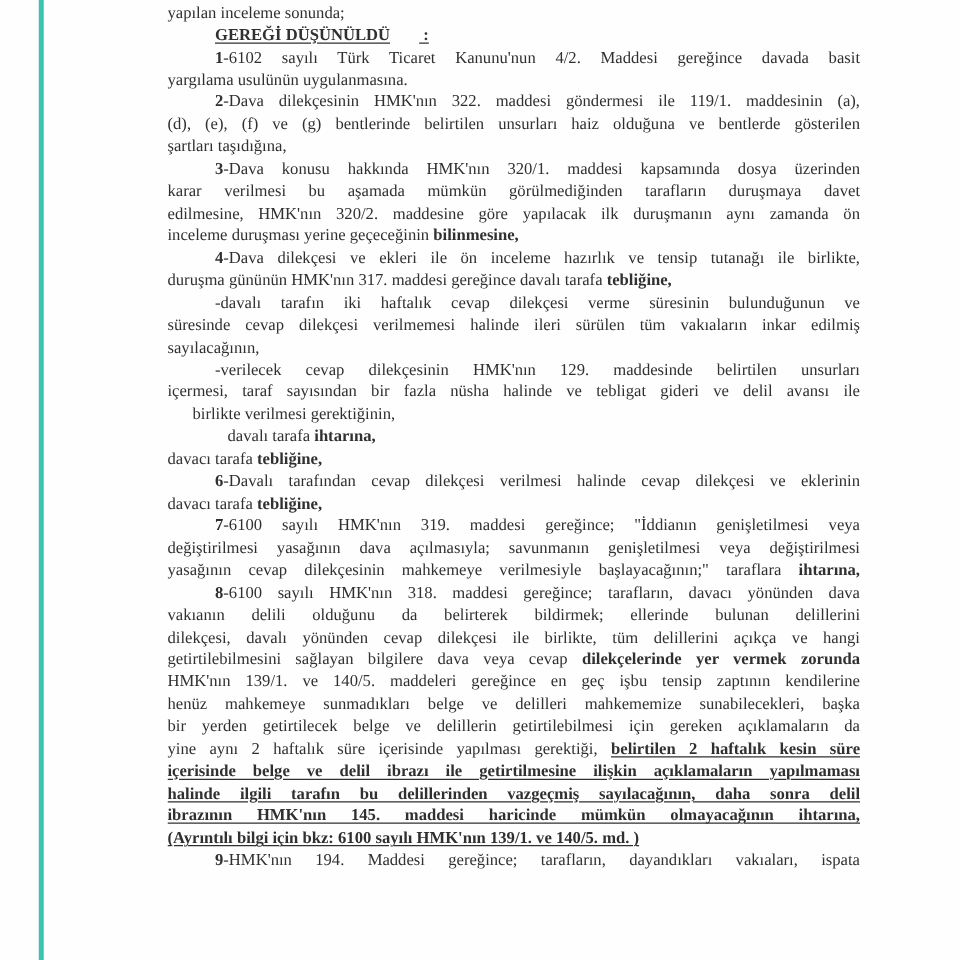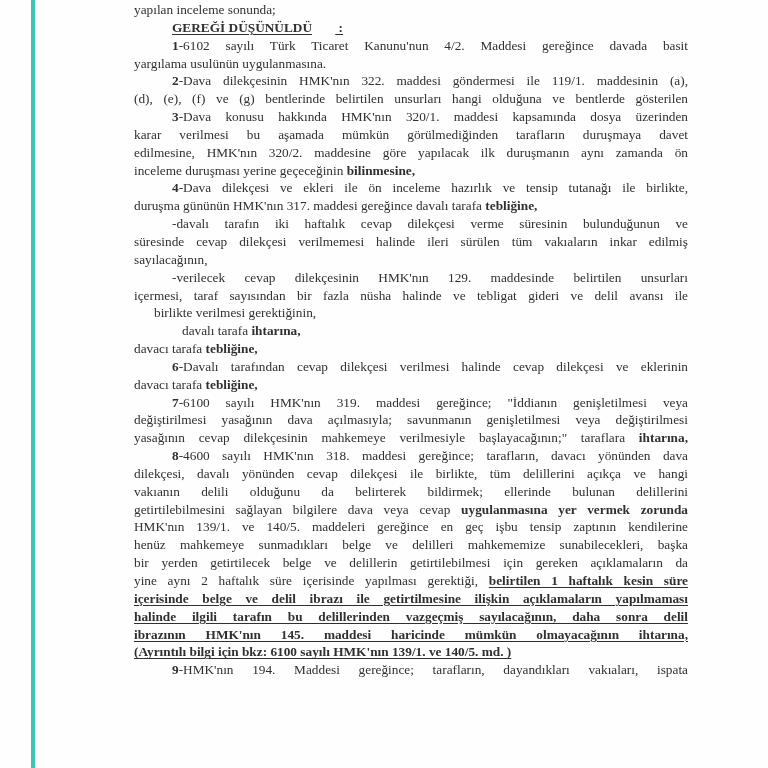--- a/index.html
+++ b/index.html
@@ -47,47 +47,48 @@
 <body>
 
 <div id="screen">
   <div id="accent-rule"></div>
   <div id="doc-text">
       <div class="line last" style="text-indent: 0px;"><span>yapılan inceleme sonunda;</span></div>
       <div class="line last" style="text-indent: 38px;"><span class="b u">GEREĞİ DÜŞÜNÜLDÜ</span><span>&nbsp;&nbsp;&nbsp;&nbsp;&nbsp;&nbsp;&nbsp;</span><span class="b u">&nbsp;:</span></div>
       <div class="line" style="text-indent: 38px;"><span class="b">1</span><span>-6102 sayılı Türk Ticaret Kanunu'nun 4/2. Maddesi gereğince davada basit</span></div>
       <div class="line last" style="text-indent: 0px;"><span>yargılama usulünün uygulanmasına.</span></div>
       <div class="line" style="text-indent: 38px;"><span class="b">2</span><span>-Dava dilekçesinin HMK'nın 322. maddesi göndermesi ile 119/1. maddesinin (a),</span></div>
-      <div class="line" style="text-indent: 0px;"><span>(d), (e), (f) ve (g) bentlerinde belirtilen unsurları hangi olduğuna ve bentlerde gösterilen</span></div>
+      <div class="line" style="text-indent: 0px;"><span>(d), (e), (f) ve (g) bentlerinde belirtilen unsurları haiz olduğuna ve bentlerde gösterilen</span></div>
+      <div class="line last" style="text-indent: 0px;"><span>şartları taşıdığına,</span></div>
       <div class="line" style="text-indent: 38px;"><span class="b">3</span><span>-Dava konusu hakkında HMK'nın 320/1. maddesi kapsamında dosya üzerinden</span></div>
       <div class="line" style="text-indent: 0px;"><span>karar verilmesi bu aşamada mümkün görülmediğinden tarafların duruşmaya davet</span></div>
       <div class="line" style="text-indent: 0px;"><span>edilmesine, HMK'nın 320/2. maddesine göre yapılacak ilk duruşmanın aynı zamanda ön</span></div>
       <div class="line last" style="text-indent: 0px;"><span>inceleme duruşması yerine geçeceğinin </span><span class="b">bilinmesine,</span></div>
       <div class="line" style="text-indent: 38px;"><span class="b">4</span><span>-Dava dilekçesi ve ekleri ile ön inceleme hazırlık ve tensip tutanağı ile birlikte,</span></div>
       <div class="line last" style="text-indent: 0px;"><span>duruşma gününün HMK'nın 317. maddesi gereğince davalı tarafa </span><span class="b">tebliğine,</span></div>
       <div class="line" style="text-indent: 38px;"><span>-davalı tarafın iki haftalık cevap dilekçesi verme süresinin bulunduğunun ve</span></div>
       <div class="line" style="text-indent: 0px;"><span>süresinde cevap dilekçesi verilmemesi halinde ileri sürülen tüm vakıaların inkar edilmiş</span></div>
       <div class="line last" style="text-indent: 0px;"><span>sayılacağının,</span></div>
       <div class="line" style="text-indent: 38px;"><span>-verilecek cevap dilekçesinin HMK'nın 129. maddesinde belirtilen unsurları</span></div>
       <div class="line" style="text-indent: 0px;"><span>içermesi, taraf sayısından bir fazla nüsha halinde ve tebligat gideri ve delil avansı ile</span></div>
       <div class="line last" style="text-indent: 0px; padding-left: 20px;"><span>birlikte verilmesi gerektiğinin,</span></div>
       <div class="line last" style="text-indent: 48px;"><span>davalı tarafa </span><span class="b">ihtarına,</span></div>
       <div class="line last" style="text-indent: 0px;"><span>davacı tarafa </span><span class="b">tebliğine,</span></div>
       <div class="line" style="text-indent: 38px;"><span class="b">6</span><span>-Davalı tarafından cevap dilekçesi verilmesi halinde cevap dilekçesi ve eklerinin</span></div>
       <div class="line last" style="text-indent: 0px;"><span>davacı tarafa </span><span class="b">tebliğine,</span></div>
       <div class="line" style="text-indent: 38px;"><span class="b">7</span><span>-6100 sayılı HMK'nın 319. maddesi gereğince; "İddianın genişletilmesi veya</span></div>
       <div class="line" style="text-indent: 0px;"><span>değiştirilmesi yasağının dava açılmasıyla; savunmanın genişletilmesi veya değiştirilmesi</span></div>
       <div class="line" style="text-indent: 0px;"><span>yasağının cevap dilekçesinin mahkemeye verilmesiyle başlayacağının;" taraflara </span><span class="b">ihtarına,</span></div>
-      <div class="line" style="text-indent: 38px;"><span class="b">8</span><span>-4600 sayılı HMK'nın 318. maddesi gereğince; tarafların, davacı yönünden dava</span></div>
+      <div class="line" style="text-indent: 38px;"><span class="b">8</span><span>-6100 sayılı HMK'nın 318. maddesi gereğince; tarafların, davacı yönünden dava</span></div>
+      <div class="line" style="text-indent: 0px;"><span>vakıanın delili olduğunu da belirterek bildirmek; ellerinde bulunan delillerini</span></div>
       <div class="line" style="text-indent: 0px;"><span>dilekçesi, davalı yönünden cevap dilekçesi ile birlikte, tüm delillerini açıkça ve hangi</span></div>
-      <div class="line" style="text-indent: 0px;"><span>vakıanın delili olduğunu da belirterek bildirmek; ellerinde bulunan delillerini</span></div>
-      <div class="line" style="text-indent: 0px;"><span>getirtilebilmesini sağlayan bilgilere dava veya cevap </span><span class="b">uygulanmasına yer vermek zorunda</span></div>
+      <div class="line" style="text-indent: 0px;"><span>getirtilebilmesini sağlayan bilgilere dava veya cevap </span><span class="b">dilekçelerinde yer vermek zorunda</span></div>
       <div class="line" style="text-indent: 0px;"><span>HMK'nın 139/1. ve 140/5. maddeleri gereğince en geç işbu tensip zaptının kendilerine</span></div>
       <div class="line" style="text-indent: 0px;"><span>henüz mahkemeye sunmadıkları belge ve delilleri mahkememize sunabilecekleri, başka</span></div>
       <div class="line" style="text-indent: 0px;"><span>bir yerden getirtilecek belge ve delillerin getirtilebilmesi için gereken açıklamaların da</span></div>
-      <div class="line" style="text-indent: 0px;"><span>yine aynı 2 haftalık süre içerisinde yapılması gerektiği, </span><span class="b u">belirtilen 1 haftalık kesin süre</span></div>
+      <div class="line" style="text-indent: 0px;"><span>yine aynı 2 haftalık süre içerisinde yapılması gerektiği, </span><span class="b u">belirtilen 2 haftalık kesin süre</span></div>
       <div class="line" style="text-indent: 0px;"><span class="b u">içerisinde belge ve delil ibrazı ile getirtilmesine ilişkin açıklamaların yapılmaması</span></div>
       <div class="line" style="text-indent: 0px;"><span class="b u">halinde ilgili tarafın bu delillerinden vazgeçmiş sayılacağının, daha sonra delil</span></div>
       <div class="line" style="text-indent: 0px;"><span class="b u">ibrazının HMK'nın 145. maddesi haricinde mümkün olmayacağının ihtarına,</span></div>
       <div class="line last" style="text-indent: 0px; text-align: right;"><span class="b u">(Ayrıntılı bilgi için bkz: 6100 sayılı HMK'nın 139/1. ve 140/5. md. )</span></div>
       <div class="line" style="text-indent: 38px;"><span class="b">9</span><span>-HMK'nın 194. Maddesi gereğince; tarafların, dayandıkları vakıaları, ispata</span></div>
     </div>
 </div>
 
 </body></html>

